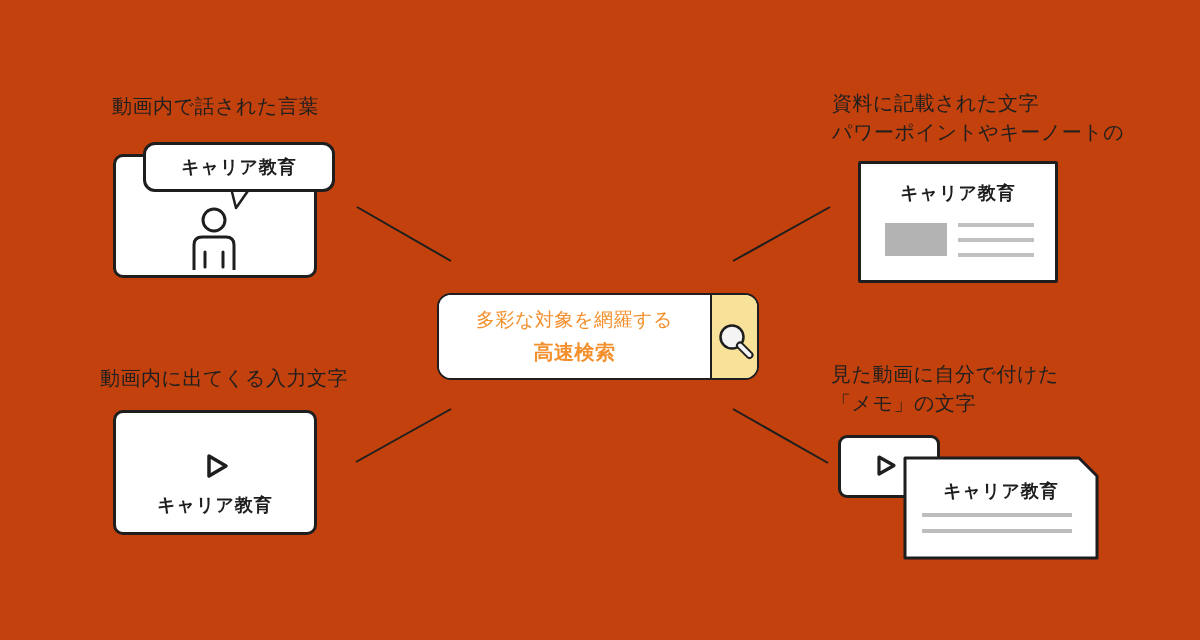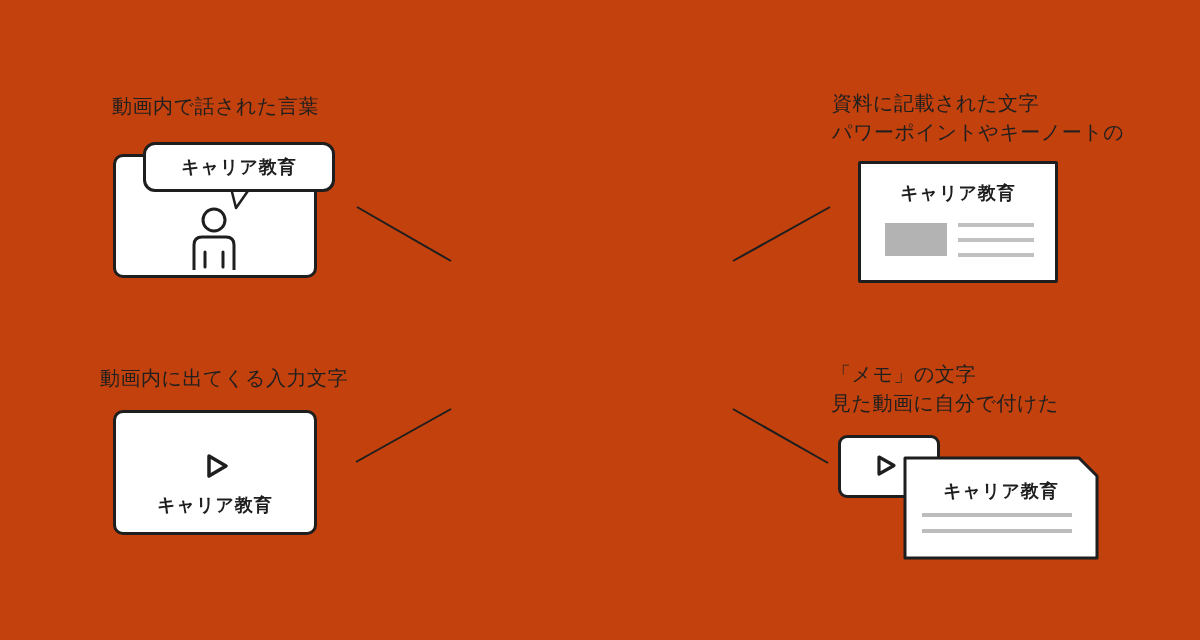--- a/index.html
+++ b/index.html
@@ -94,34 +94,47 @@
   </div>
 
   <div class="card slide-card">
     <div class="slide-title">キャリア教育</div>
     <div class="slide-img"></div>
     <div class="slide-line" style="top:59px;"></div>
     <div class="slide-line" style="top:74px;"></div>
     <div class="slide-line" style="top:89px;"></div>
   </div>
 
+  <div class="search-box">
+    <div class="search-text-area">
+      <div class="search-tagline">多彩な対象を網羅する</div>
+      <div class="search-keyword">高速検索</div>
+    </div>
+    <div class="search-button">
+      <svg width="45" height="82" viewBox="0 0 45 82">
+        <circle cx="20" cy="41" r="11.5" fill="#F4F4F4" stroke="#1E1E1E" stroke-width="2.5"></circle>
+        <line x1="28" y1="49.5" x2="37.5" y2="59" stroke="#1E1E1E" stroke-width="8" stroke-linecap="round"></line>
+        <line x1="28" y1="49.5" x2="37.5" y2="59" stroke="#F4F4F4" stroke-width="4" stroke-linecap="round"></line>
+      </svg>
+    </div>
+  </div>
 
   <div class="label" style="left:100px;top:364px;text-align:center;">動画内に出てくる入力文字</div>
 
   <div class="card bl-card"></div>
 
   <svg class="play-svg" style="left:205px;top:452px;" width="26" height="28" viewBox="0 0 26 28">
     <path d="M4 4 L21 14 L4 24 Z" fill="none" stroke="#1E1E1E" stroke-width="3.5" stroke-linejoin="round"></path>
   </svg>
 
   <div class="bl-caption">キャリア教育</div>
 
   <div class="label" style="left:831px;top:360px;">
+    <div>見た動画に自分で付けた</div>
     <div>「メモ」の文字</div>
-    <div>見た動画に自分で付けた</div>
   </div>
 
   <div class="card br-video-card"></div>
 
   <svg class="play-svg" style="left:875px;top:453px;z-index:1;" width="24" height="26" viewBox="0 0 24 26">
     <path d="M4 4 L19 12.5 L4 21 Z" fill="none" stroke="#1E1E1E" stroke-width="3.2" stroke-linejoin="round"></path>
   </svg>
 
   <svg class="note-svg" width="196" height="106" viewBox="0 0 196 106">
     <polygon points="2,4 176,4 194,22 194,104 2,104" fill="#FFFFFF" stroke="#1E1E1E" stroke-width="3" stroke-linejoin="round"></polygon>

